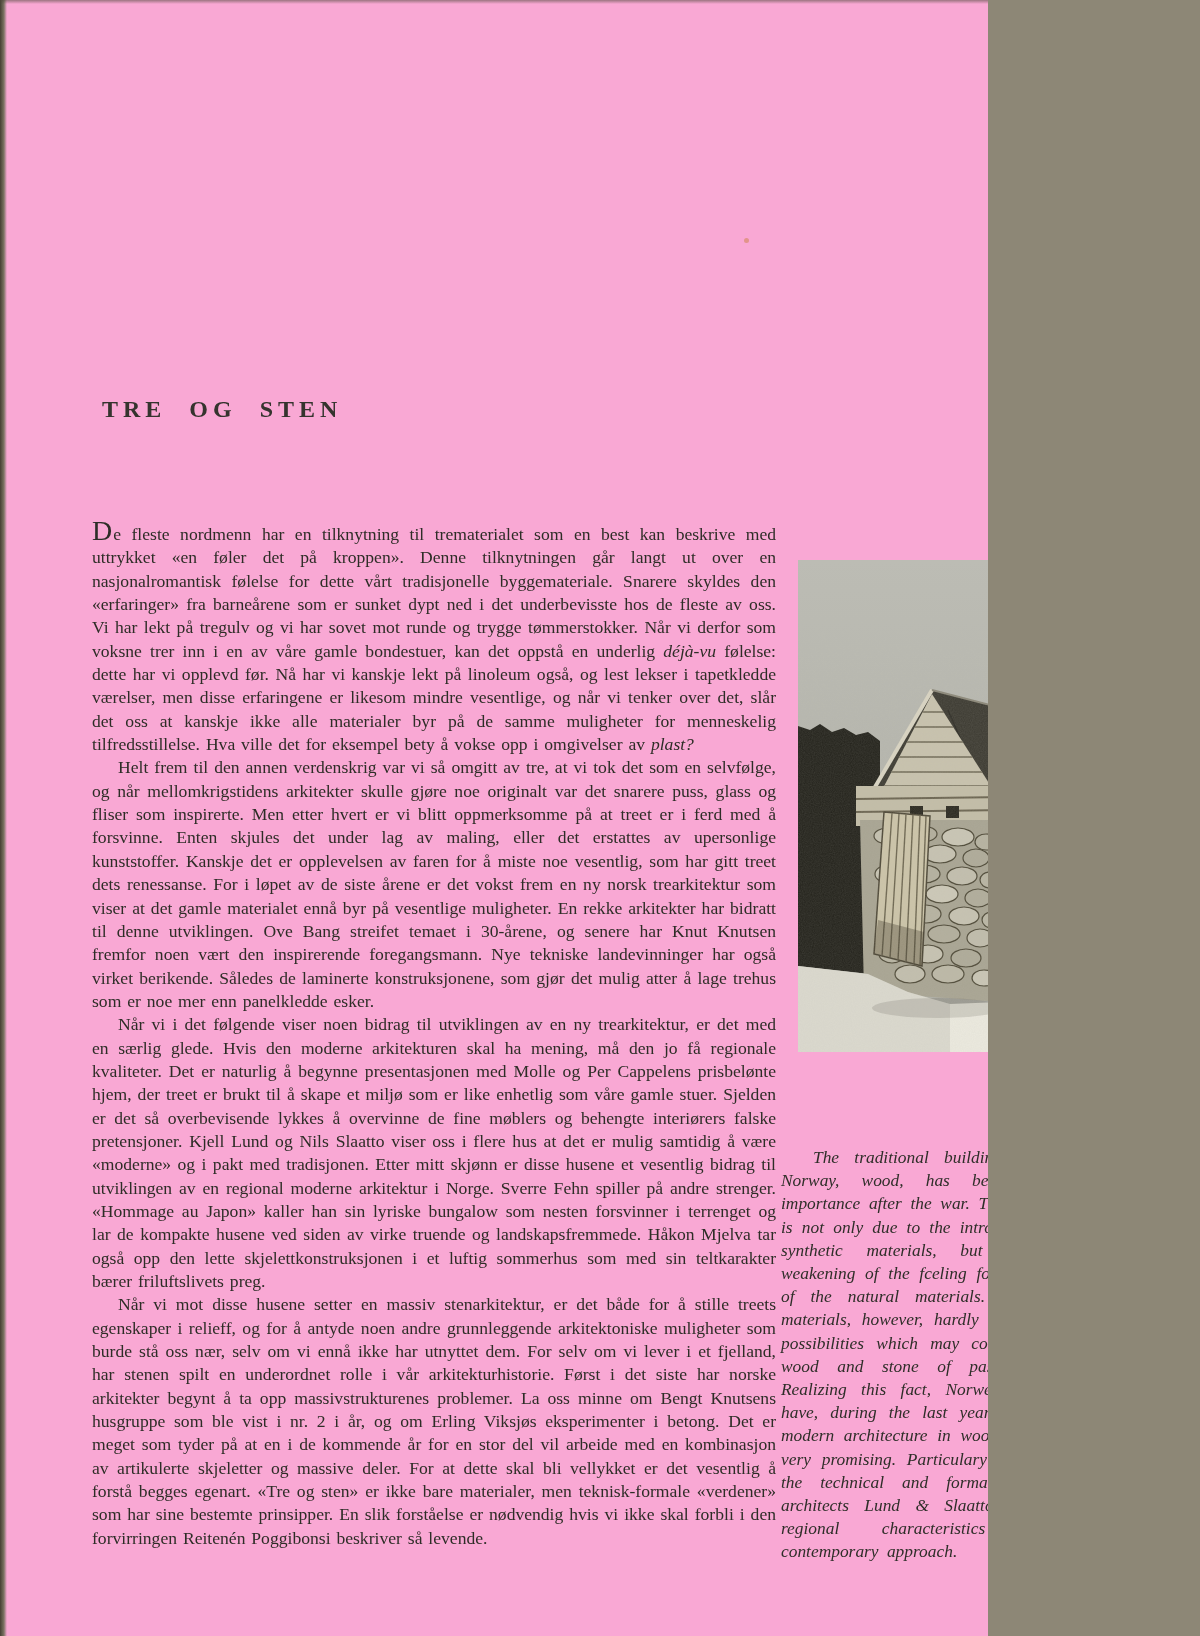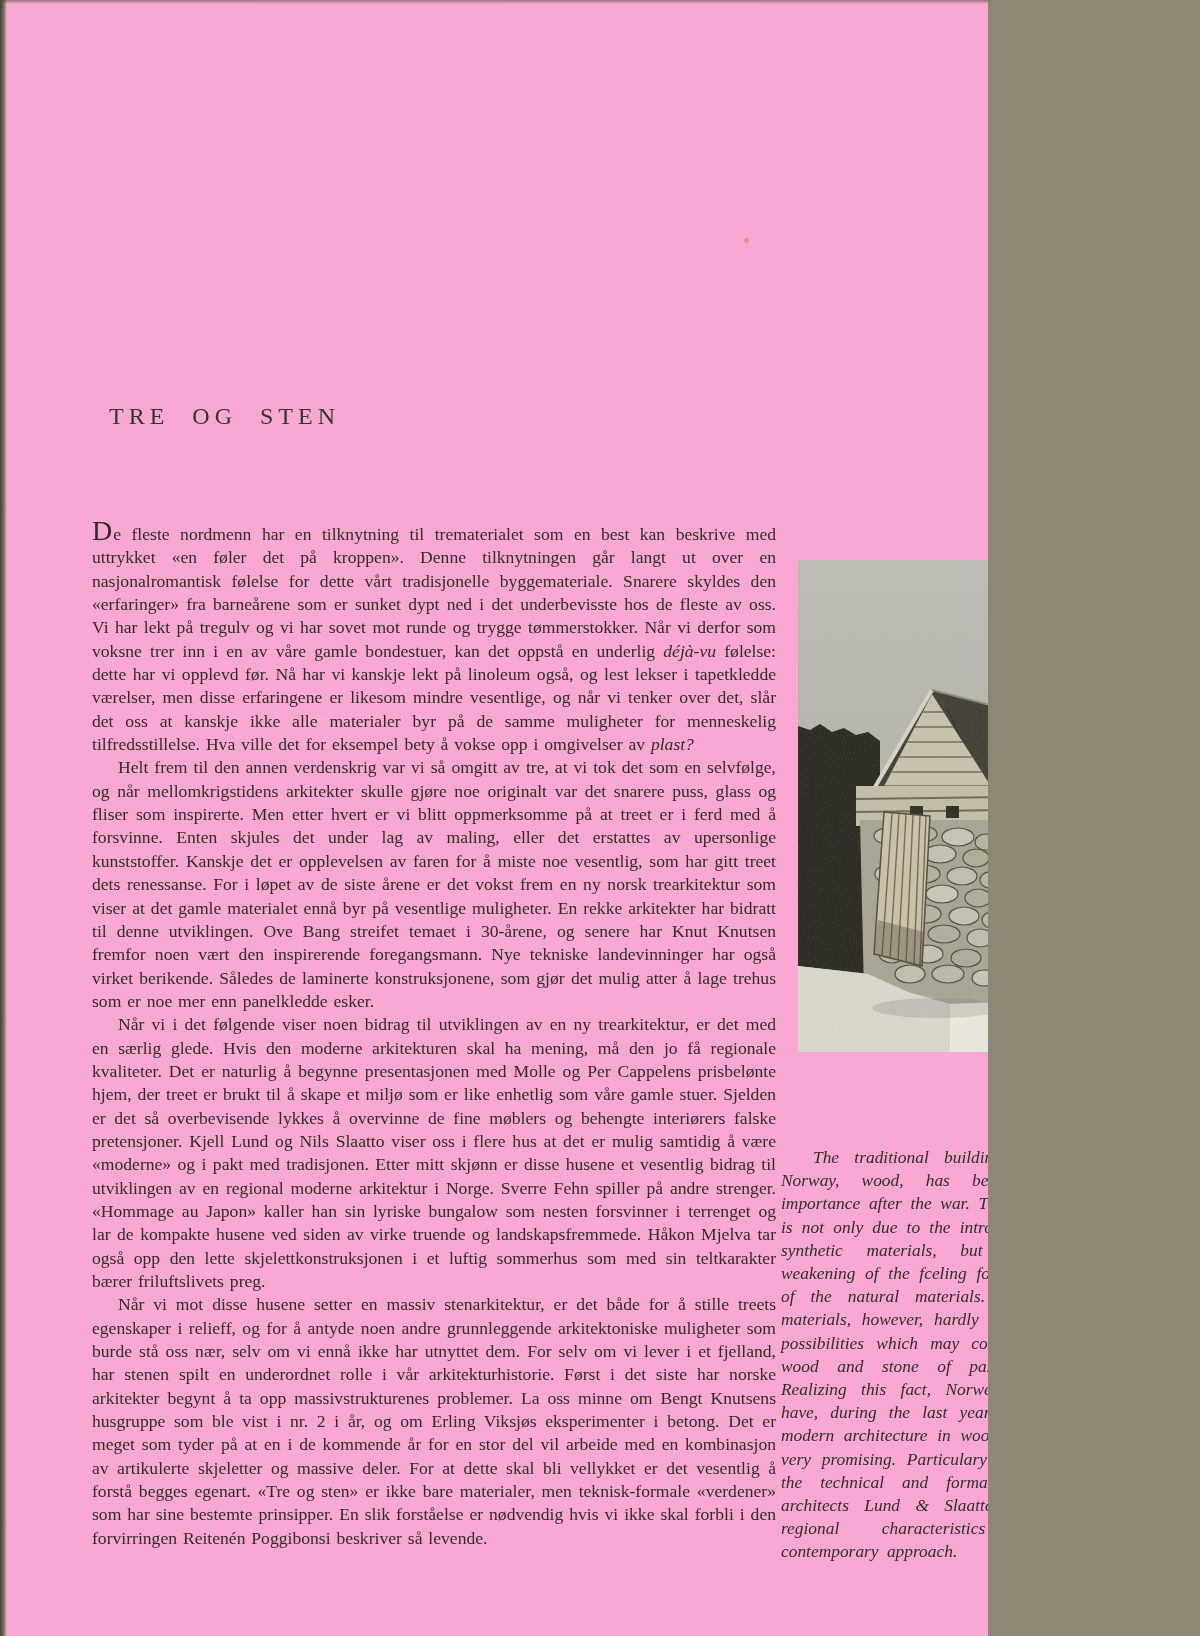--- a/index.html
+++ b/index.html
@@ -67,21 +67,21 @@
 
 <div class="page">
 
   <div class="scan-edge-left"></div>
   <div class="scan-edge-top"></div>
   <div class="smudge"></div>
   <div class="speck"></div>
 
   <div class="page-number">197</div>
 
-  <h1 class="article-title" style="font-weight:normal;margin:16px;">TRE OG STEN</h1>
+  <h1 class="article-title" style="font-weight:bold;margin:9px;">TRE OG STEN</h1>
 
   <div class="article-body" id="article-body">
       <p class="first"><span class="seg-initial">D</span><span class="seg-n">e fleste nordmenn har en tilknytning til trematerialet som en best kan beskrive med uttrykket «en føler det på kroppen». Denne tilknytningen går langt ut over en nasjonalromantisk følelse for dette vårt tradisjonelle byggemateriale. Snarere skyldes den «erfaringer» fra barneårene som er sunket dypt ned i det underbevisste hos de fleste av oss. Vi har lekt på tregulv og vi har sovet mot runde og trygge tømmerstokker. Når vi derfor som voksne trer inn i en av våre gamle bondestuer, kan det oppstå en underlig </span><span class="seg-i">déjà-vu</span><span class="seg-n"> følelse: dette har vi opplevd før. Nå har vi kanskje lekt på linoleum også, og lest lekser i tapetkledde værelser, men disse erfaringene er likesom mindre vesentlige, og når vi tenker over det, slår det oss at kanskje ikke alle materialer byr på de samme muligheter for menneskelig tilfredsstillelse. Hva ville det for eksempel bety å vokse opp i omgivelser av </span><span class="seg-i">plast?</span></p>
       <p class=""><span class="seg-n">Helt frem til den annen verdenskrig var vi så omgitt av tre, at vi tok det som en selvfølge, og når mellomkrigstidens arkitekter skulle gjøre noe originalt var det snarere puss, glass og fliser som inspirerte. Men etter hvert er vi blitt oppmerksomme på at treet er i ferd med å forsvinne. Enten skjules det under lag av maling, eller det erstattes av upersonlige kunststoffer. Kanskje det er opplevelsen av faren for å miste noe vesentlig, som har gitt treet dets renessanse. For i løpet av de siste årene er det vokst frem en ny norsk trearkitektur som viser at det gamle materialet ennå byr på vesentlige muligheter. En rekke arkitekter har bidratt til denne utviklingen. Ove Bang streifet temaet i 30-årene, og senere har Knut Knutsen fremfor noen vært den inspirerende foregangsmann. Nye tekniske landevinninger har også virket berikende. Således de laminerte konstruksjonene, som gjør det mulig atter å lage trehus som er noe mer enn panelkledde esker.</span></p>
       <p class=""><span class="seg-n">Når vi i det følgende viser noen bidrag til utviklingen av en ny trearkitektur, er det med en særlig glede. Hvis den moderne arkitekturen skal ha mening, må den jo få regionale kvaliteter. Det er naturlig å begynne presentasjonen med Molle og Per Cappelens prisbelønte hjem, der treet er brukt til å skape et miljø som er like enhetlig som våre gamle stuer. Sjelden er det så overbevisende lykkes å overvinne de fine møblers og behengte interiørers falske pretensjoner. Kjell Lund og Nils Slaatto viser oss i flere hus at det er mulig samtidig å være «moderne» og i pakt med tradisjonen. Etter mitt skjønn er disse husene et vesentlig bidrag til utviklingen av en regional moderne arkitektur i Norge. Sverre Fehn spiller på andre strenger. «Hommage au Japon» kaller han sin lyriske bungalow som nesten forsvinner i terrenget og lar de kompakte husene ved siden av virke truende og landskapsfremmede. Håkon Mjelva tar også opp den lette skjelettkonstruksjonen i et luftig sommerhus som med sin teltkarakter bærer friluftslivets preg.</span></p>
       <p class=""><span class="seg-n">Når vi mot disse husene setter en massiv stenarkitektur, er det både for å stille treets egenskaper i relieff, og for å antyde noen andre grunnleggende arkitektoniske muligheter som burde stå oss nær, selv om vi ennå ikke har utnyttet dem. For selv om vi lever i et fjelland, har stenen spilt en underordnet rolle i vår arkitekturhistorie. Først i det siste har norske arkitekter begynt å ta opp massivstrukturenes problemer. La oss minne om Bengt Knutsens husgruppe som ble vist i nr. 2 i år, og om Erling Viksjøs eksperimenter i betong. Det er meget som tyder på at en i de kommende år for en stor del vil arbeide med en kombinasjon av artikulerte skjeletter og massive deler. For at dette skal bli vellykket er det vesentlig å forstå begges egenart. «Tre og sten» er ikke bare materialer, men teknisk-formale «verdener» som har sine bestemte prinsipper. En slik forståelse er nødvendig hvis vi ikke skal forbli i den forvirringen Reitenén Poggibonsi beskriver så levende.</span></p>
     </div>
 
   <div class="photo-frame">
     <svg viewBox="0 0 334 492" preserveAspectRatio="none">

